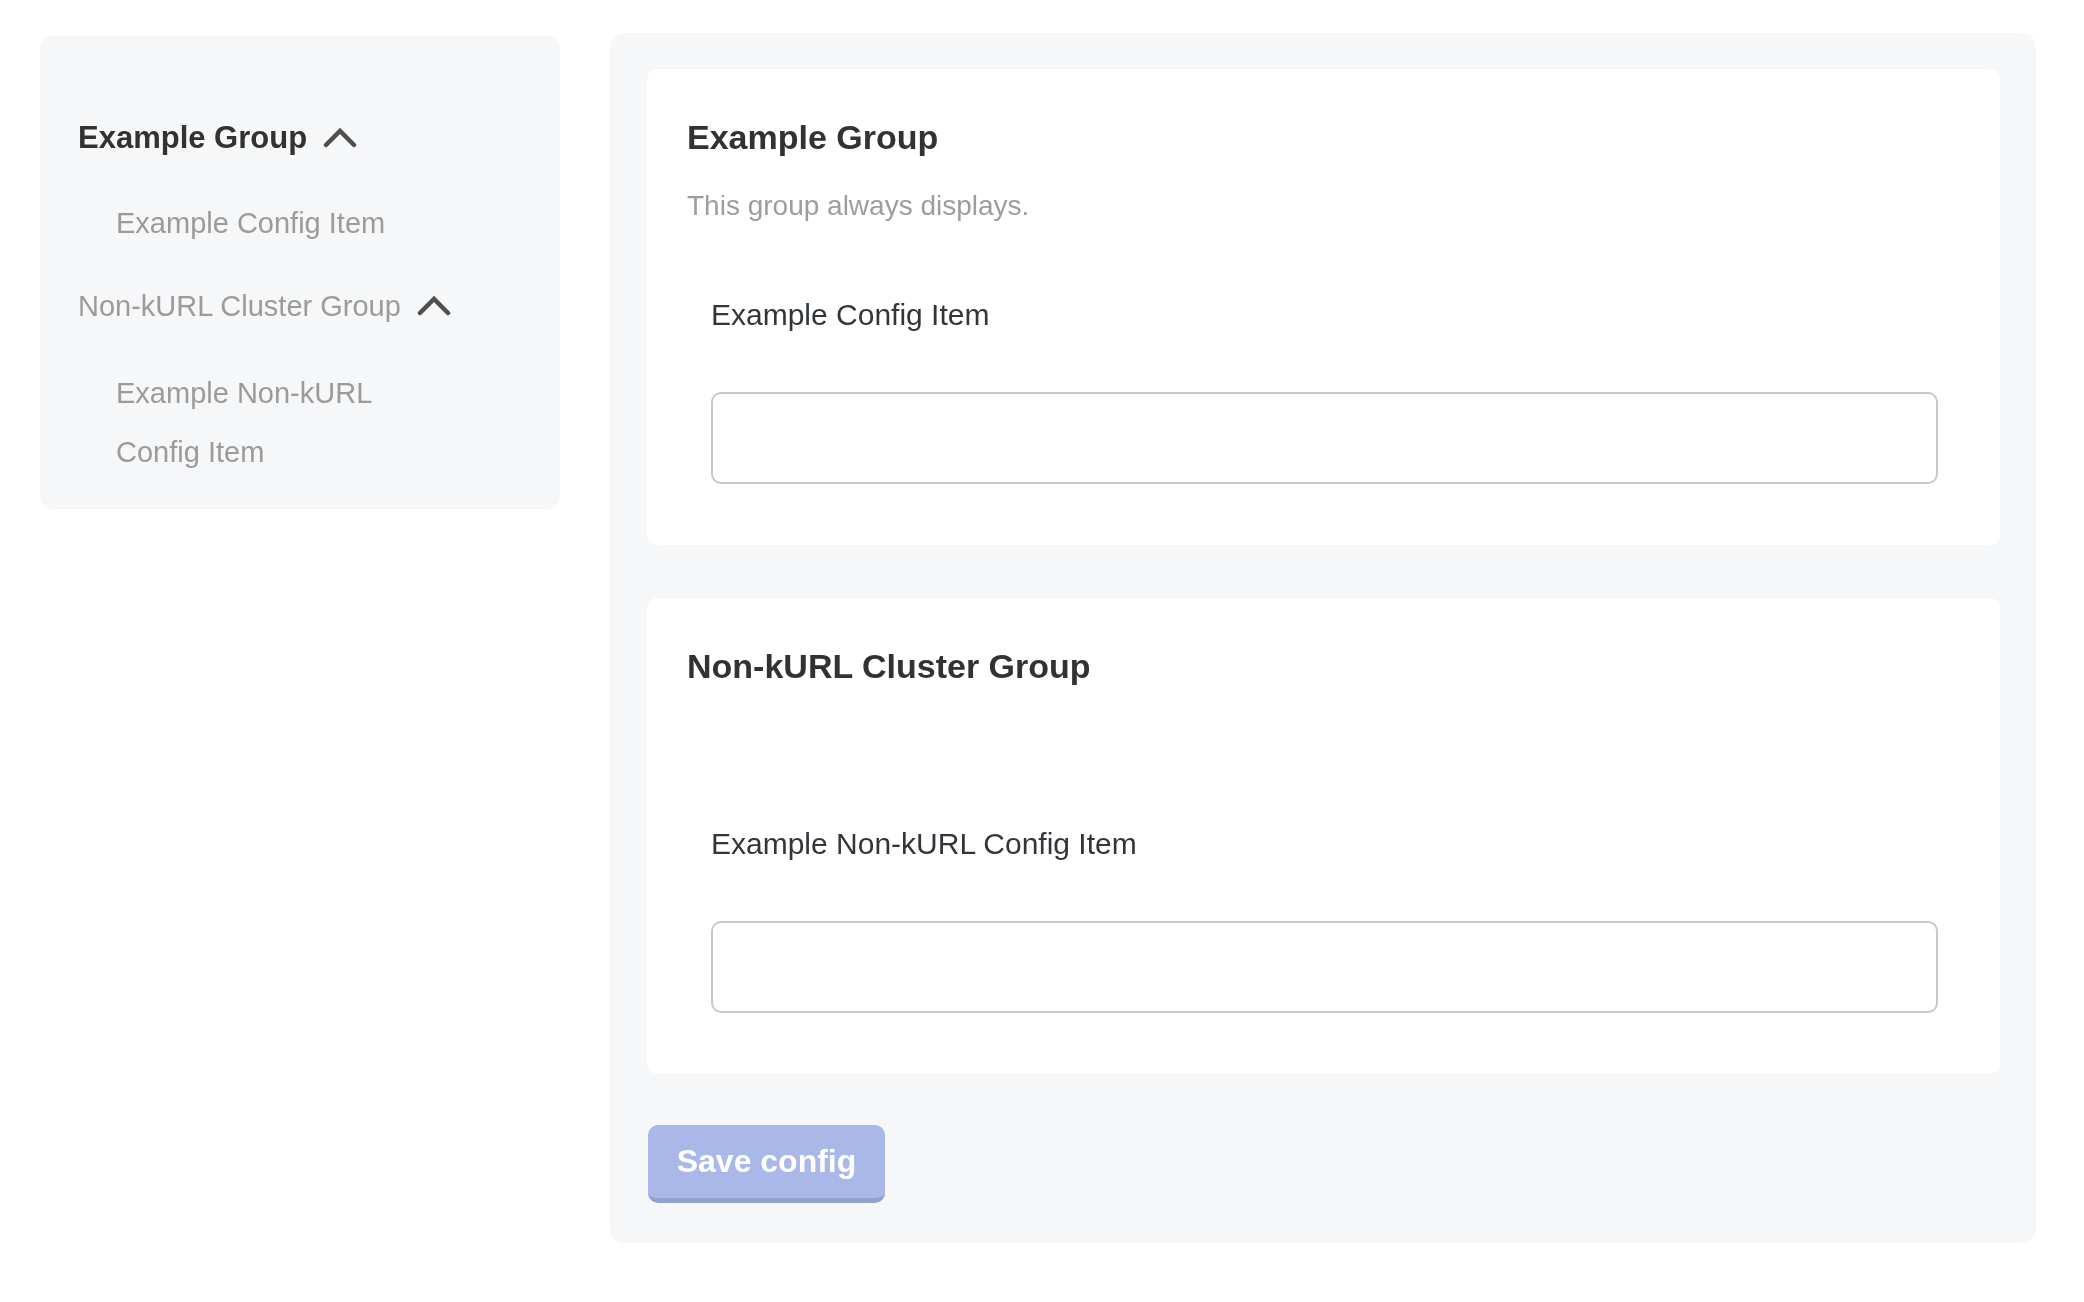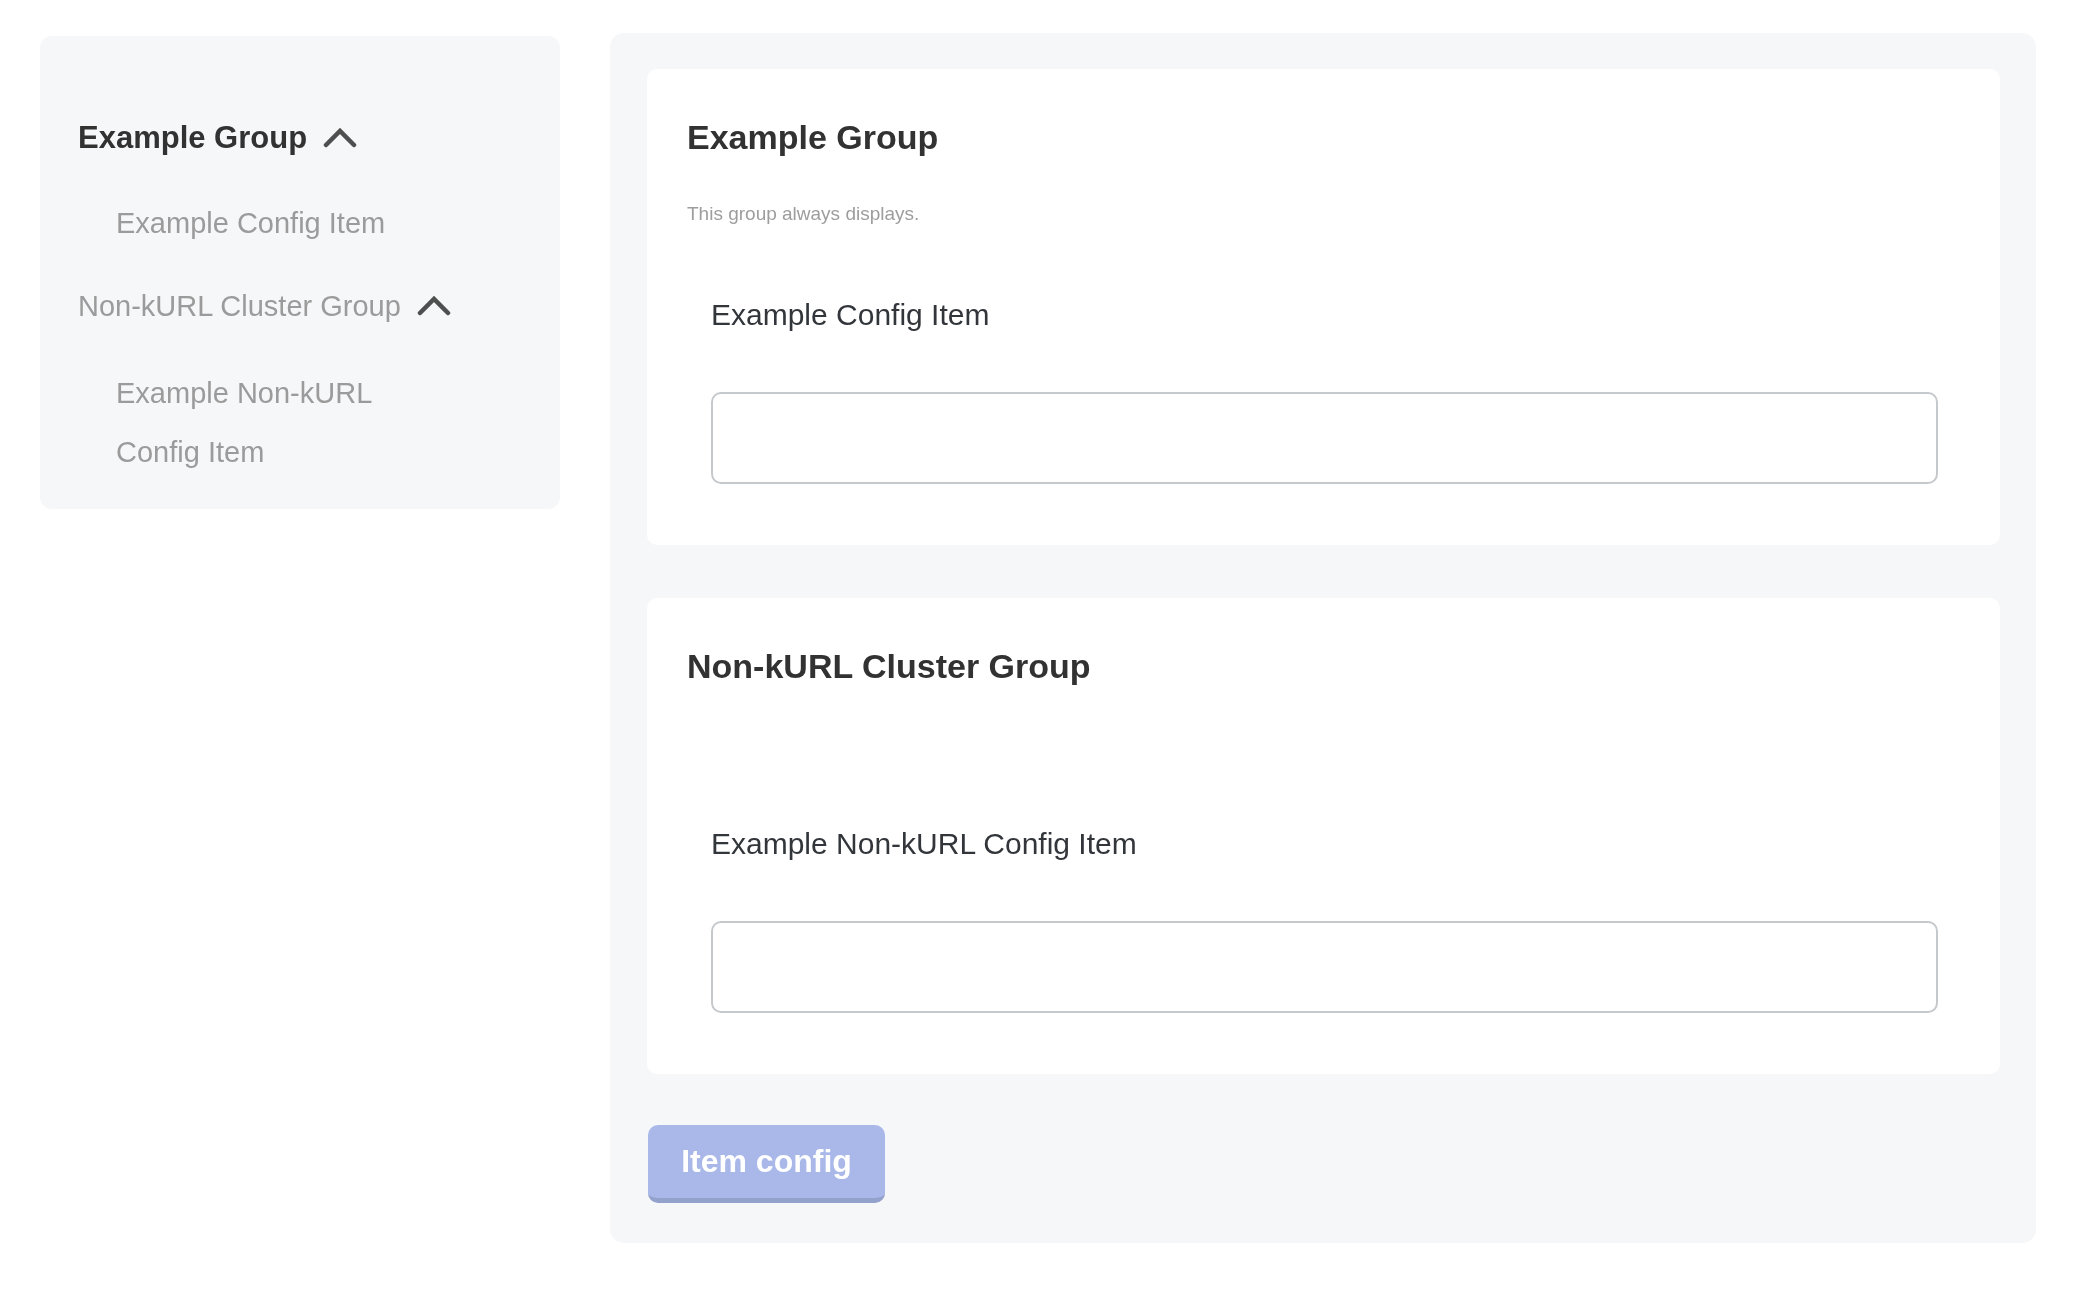--- a/index.html
+++ b/index.html
@@ -57,22 +57,22 @@
     border-radius: 10px;
   }
   .group-card.card-1 { top: 36px; }
   .group-card.card-2 { top: 565px; }
   .group-title {
     position: absolute; left: 40px; top: 48px;
     font-size: 34px; font-weight: 700; color: #323232;
     line-height: 40px;
   }
   .group-desc {
-    position: absolute; left: 40px; top: 128px;
-    font-size: 19px; font-weight: 400; color: #9d9d9d;
+    position: absolute; left: 40px; top: 120px;
+    font-size: 28px; font-weight: 400; color: #9d9d9d;
     line-height: 34px;
   }
   .item-label {
     position: absolute; left: 64px; top: 228px;
     font-size: 30px; font-weight: 500; color: #32363a;
     line-height: 36px;
   }
   .item-input {
     position: absolute; left: 64px; top: 323px;
     width: 1227px; height: 92px;
@@ -135,14 +135,14 @@
     <label class="item-label">Example Config Item</label>
     <input class="item-input" type="text" value="" style="">
   </section>
 
   <section class="group-card card-2">
     <h2 class="group-title">Non-kURL Cluster Group</h2>
     <label class="item-label">Example Non-kURL Config Item</label>
     <input class="item-input" type="text" value="" style="">
   </section>
 
-  <button class="save-btn">Item config</button>
+  <button class="save-btn">Save config</button>
 </main>
 
 </body></html>

